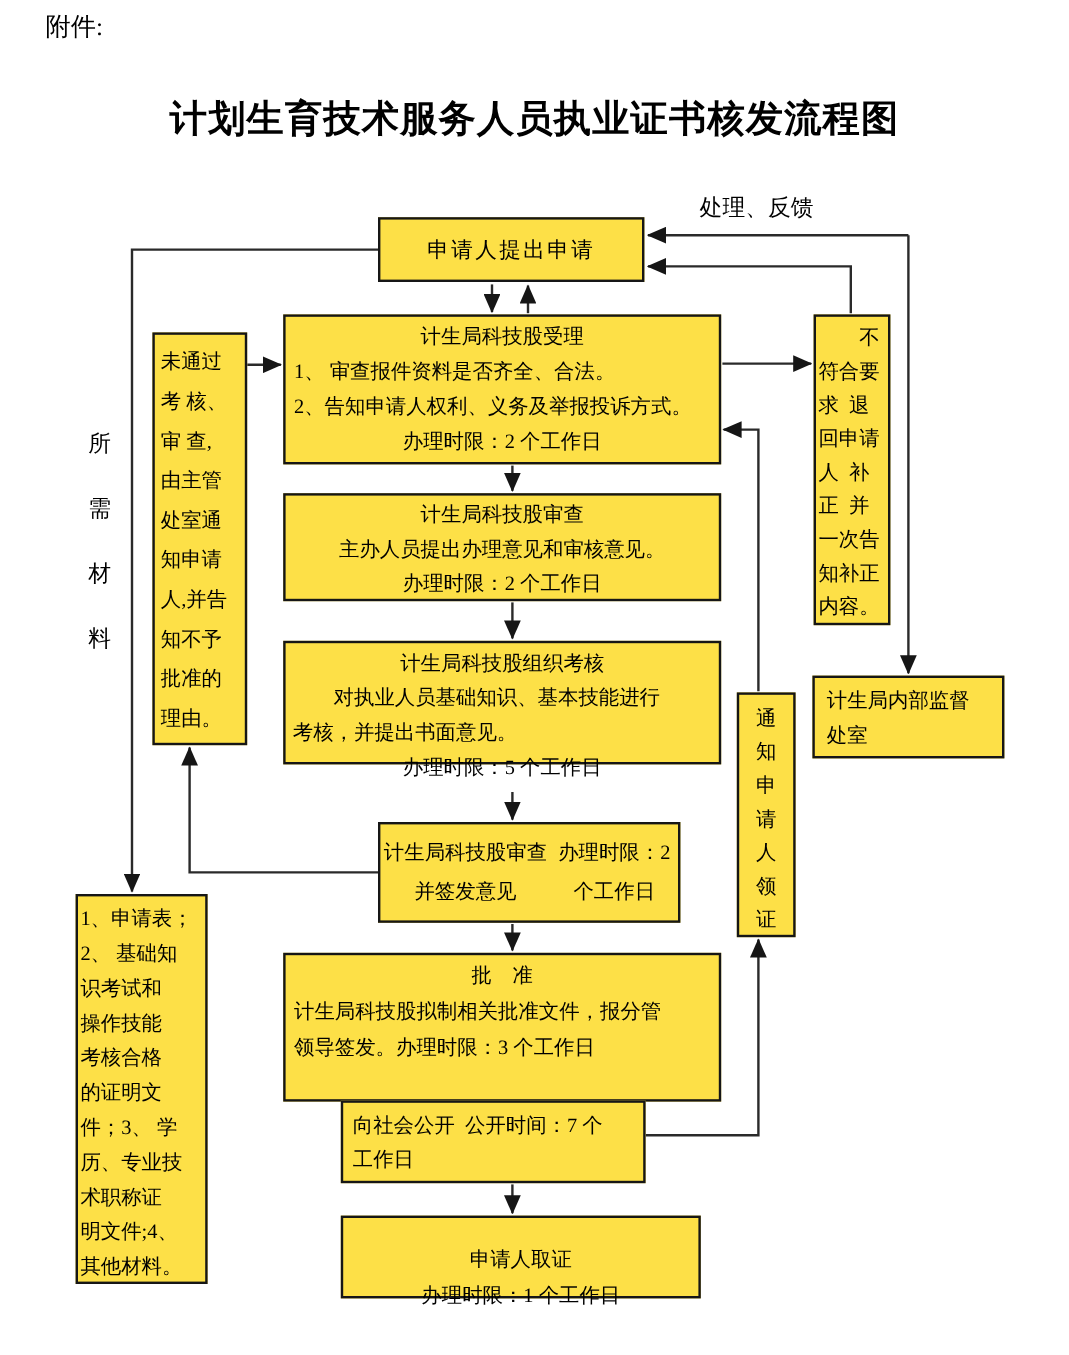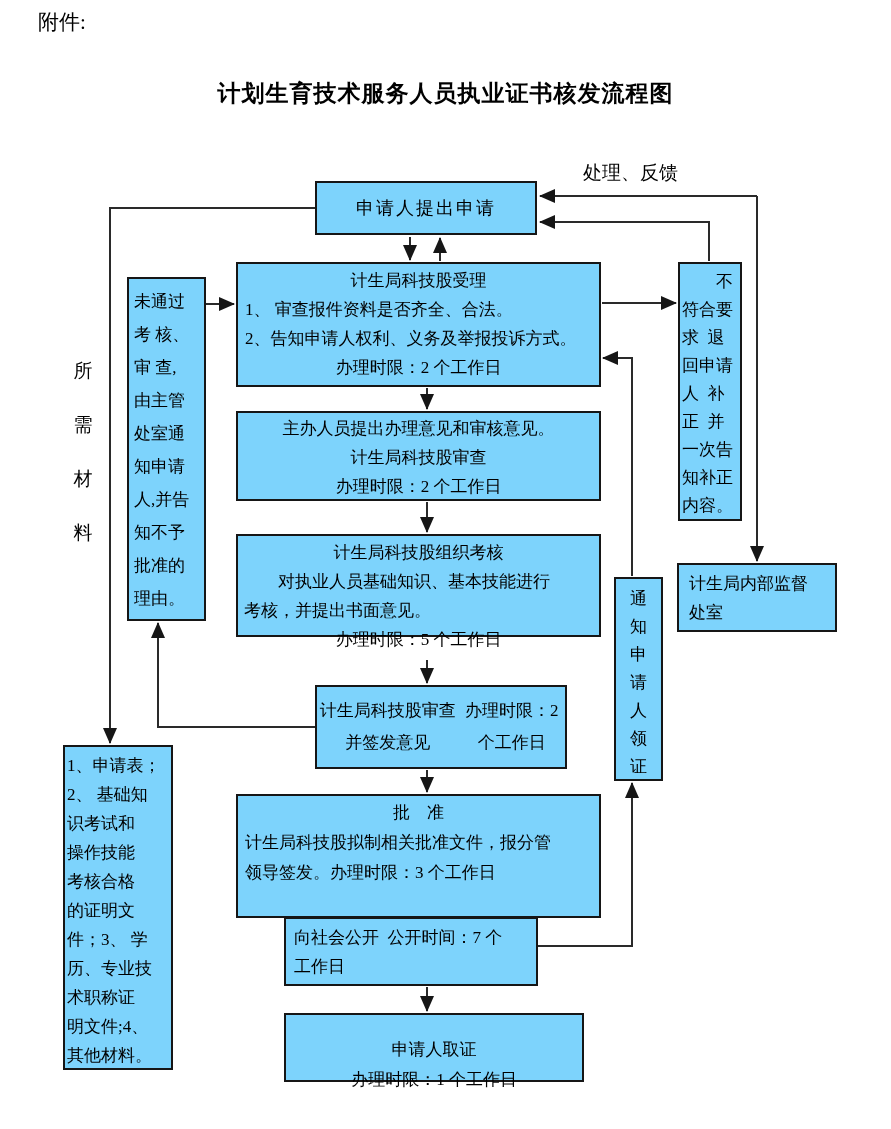--- a/index.html
+++ b/index.html
@@ -2,30 +2,30 @@
 <html><head>
 <meta charset="utf-8">
 <style>
   html,body{margin:0;padding:0;background:#fff;}
   #canvas{
     position:relative;width:891px;height:1129px;background:#fff;overflow:hidden;
     font-family:"Liberation Serif","DejaVu Serif",serif;color:#000;
   }
   .abs{position:absolute;}
   .node{
-    position:absolute;border:2px solid #161616;background:#7dd3fc;
+    position:absolute;border:2px solid #161616;background:#fde047;
     font-size:17px;line-height:29px;box-sizing:border-box;
   }
   .pre{white-space:pre;}
   .center{text-align:center;}
   .flexc{display:flex;align-items:center;justify-content:center;}
   .attachment{left:38px;top:8px;font-size:21px;}
   .title{
     left:0;top:78px;width:100%;text-align:center;
-    font-size:23px;font-weight:bold;letter-spacing:1px;
+    font-size:31px;font-weight:bold;letter-spacing:1px;
   }
   .lbl-feedback{left:583px;top:160px;font-size:19px;}
   .lbl-materials{
     left:68px;top:344px;width:30px;font-size:19px;line-height:54px;
     text-align:center;white-space:pre;
   }
   
   .n-apply{left:315px;top:181px;width:222px;height:54px;font-size:18px;letter-spacing:2px;}
   .n-accept{left:236px;top:262px;width:365px;height:125px;padding:2px 7px;}
   .n-notpassed{left:127px;top:277px;width:79px;height:344px;padding:6px 5px;line-height:33px;}
@@ -97,22 +97,22 @@
 审 查,
 由主管
 处室通
 知申请
 人,并告
 知不予
 批准的
 理由。</div>
 
   <div class="node n-review">
+    <div class="center">计生局科技股审查</div>
     <div class="center">主办人员提出办理意见和审核意见。</div>
-    <div class="center">计生局科技股审查</div>
     <div class="center">办理时限：2 个工作日</div>
   </div>
 
   <div class="node n-assess">
     <div class="center">计生局科技股组织考核</div>
     <div class="pre">　　对执业人员基础知识、基本技能进行
 考核，并提出书面意见。</div>
     <div class="center">办理时限：5 个工作日</div>
   </div>
 

